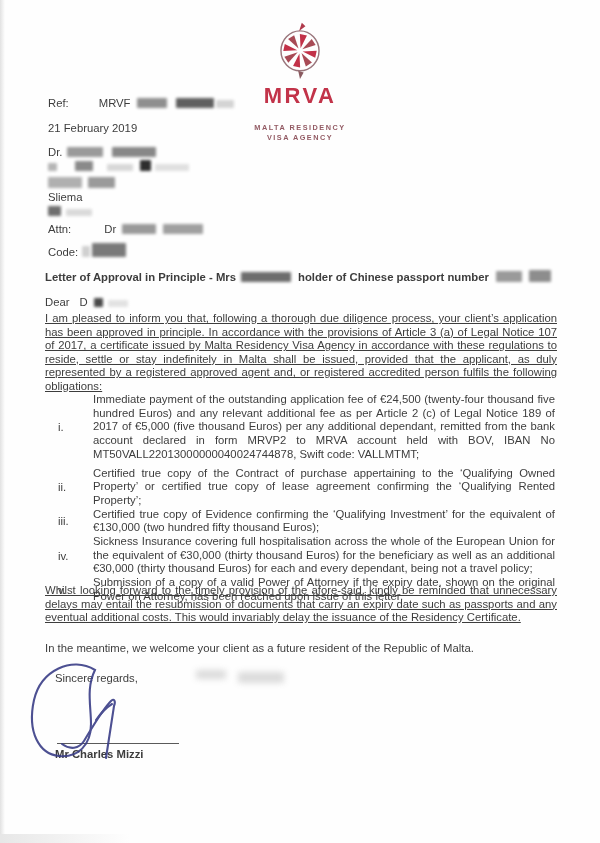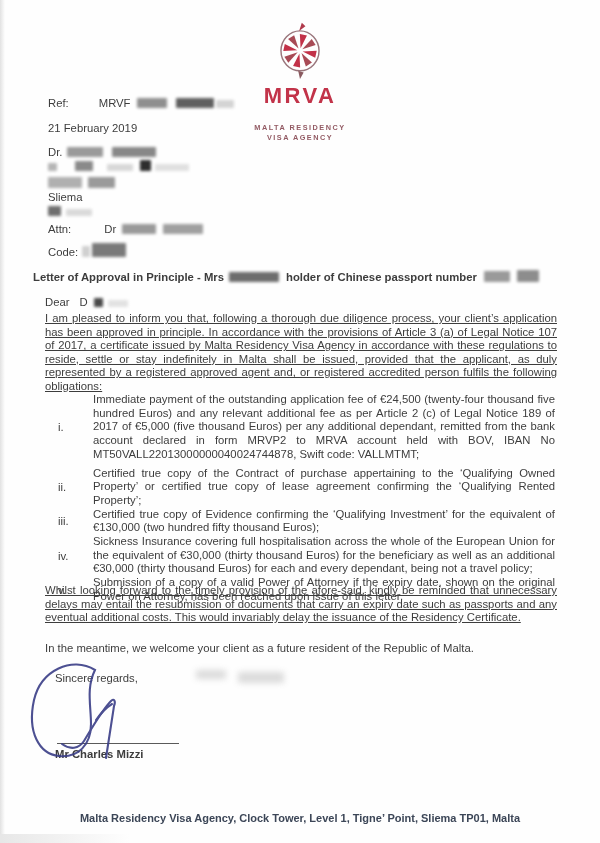--- a/index.html
+++ b/index.html
@@ -90,21 +90,21 @@
   </div>
 
   <div class="abs txt" style="top:223px;left:48px">
     <span>Attn:</span><span style="margin-left:33px">Dr</span><span class="blob" style="width:34px;height:10px;background:#9a9a9a;margin-left:6px"></span><span class="blob" style="width:40px;height:10px;background:#a0a0a0;margin-left:7px"></span>
   </div>
 
   <div class="abs txt" style="top:243px;left:48px">
     <span>Code:</span><span class="blob" style="width:8px;height:11px;background:#d0d0d0;margin-left:4px"></span><span class="blob" style="width:34px;height:14px;background:#7a7a7a;margin-left:2px"></span>
   </div>
 
-  <div class="abs txt b" style="top:270px;left:33px;width:512px">
+  <div class="abs txt b" style="top:270px;left:45px;width:512px">
     <span>Letter of Approval in Principle - Mrs</span><span class="blob" style="width:50px;height:10px;background:#6d6d6d;margin-left:5px"></span><span style="margin-left:7px">holder of Chinese passport number</span><span class="blob" style="width:26px;height:11px;background:#9a9a9a;margin-left:7px"></span><span class="blob" style="width:22px;height:12px;background:#8d8d8d;margin-left:7px"></span>
   </div>
 
   <div class="abs txt" style="top:296px;left:45px">
     <span>Dear</span><span style="margin-left:10px">D</span><span class="blob" style="width:9px;height:9px;background:#4a4a4a;margin-left:6px"></span><span class="blob" style="width:20px;height:7px;background:#e2e2e2;margin-left:5px"></span>
   </div>
 
   <div class="abs txt just" style="top:312px;left:45px;width:512px">I am pleased to inform you that, following a thorough due diligence process, your client’s application has been approved in principle. In accordance with the provisions of Article 3 (a) of Legal Notice 107 of 2017, a certificate issued by Malta Residency Visa Agency in accordance with these regulations to reside, settle or stay indefinitely in Malta shall be issued, provided that the applicant, as duly represented by a registered approved agent and, or registered accredited person fulfils the following obligations:</div>
 
   <div class="abs" style="top:393px;left:58px;width:499px">
@@ -142,15 +142,14 @@
     <g fill="none" style="stroke:var(--signature_ink,#3a3e87)" stroke-width="2.1" stroke-linecap="round" opacity="0.9">
       <path d="M 69,10 C 46,-4 15,10 8,40 C 1,72 13,94 33,96 C 52,98 65,85 65,64 C 65,46 60,28 69,10 Z"></path>
       <path d="M 36,84 C 44,90 53,89 58,81 C 66,68 76,50 85,41 C 88,38 90,41 88,46 L 80,98"></path>
       <path d="M 70,60 C 75,53 81,47 86,44"></path>
     </g>
   </svg>
   <div class="sig-line"></div>
 
   <div class="abs txt b" style="top:748px;left:55px">Mr Charles Mizzi</div>
 
-  <div class="footer">Malta Residency Visa Agency, Clock Tower, Level 1, Tigne’ Point, Sliema TP01, Malta</div>
 
 </div>
 
 </body></html>

